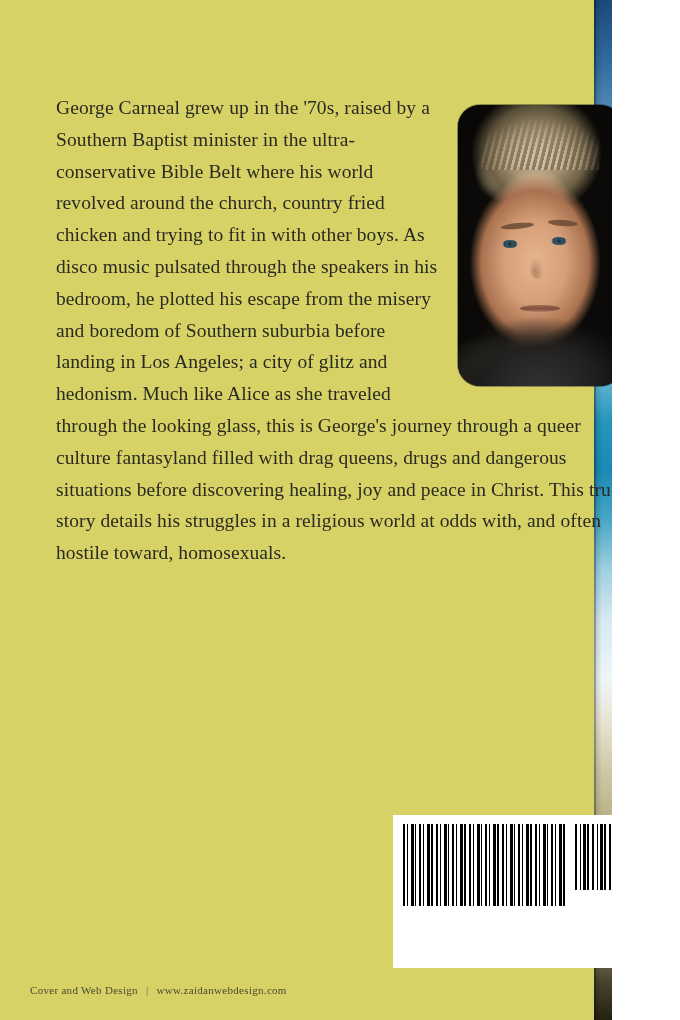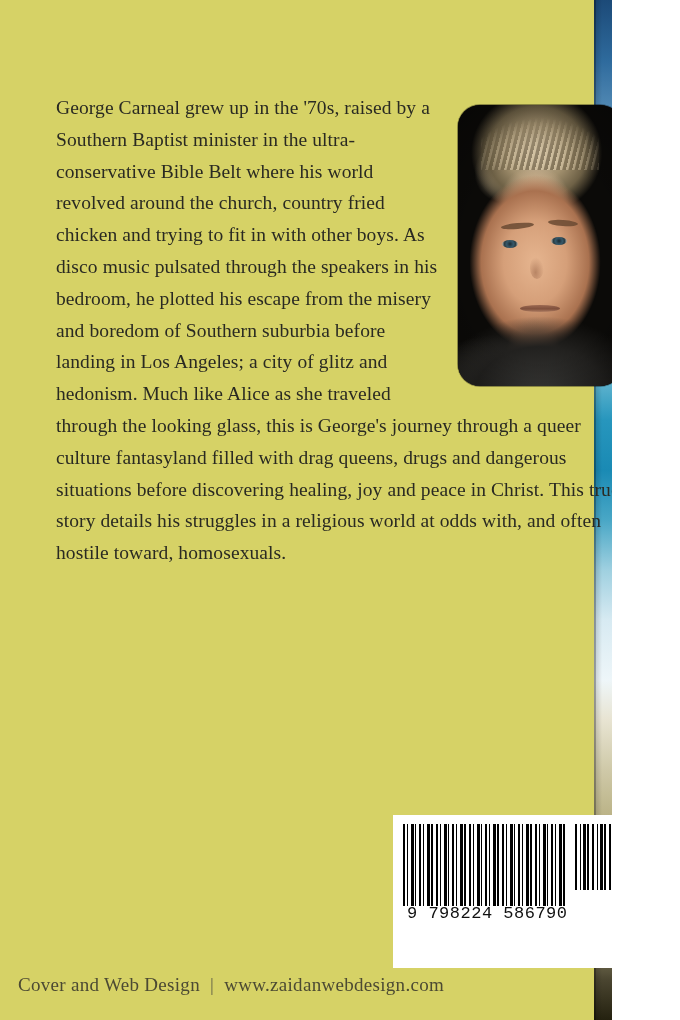--- a/index.html
+++ b/index.html
@@ -245,23 +245,23 @@
     color: #111111;
     letter-spacing: 0.5px;
     margin-top: -2px;
     padding-left: 4px;
     white-space: nowrap;
   }
 
   
   .credit {
     position: absolute;
-    left: 18px;
+    left: 30px;
     bottom: 24px;
-    font-size: 19px;
+    font-size: 11px;
     color: #4c4a33;
     letter-spacing: 0.3px;
     white-space: nowrap;
   }
   .credit .sep {
     padding: 0 5px;
     color: #6a6849;
   }
 </style>
 </head>
@@ -289,21 +289,20 @@
   <div class="blurb">
     <div class="wrap-box"></div>
     <p>George Carneal grew up in the '70s, raised by a Southern Baptist minister in the ultra-conservative Bible Belt where his world revolved around the church, country fried chicken and trying to fit in with other boys.  As disco music pulsated through the speakers in his bedroom, he plotted his escape from the misery and boredom of Southern suburbia before landing in Los Angeles; a city of glitz and hedonism.  Much like Alice as she traveled through the looking glass, this is George's journey through a queer culture fantasyland filled with drag queens, drugs and dangerous situations before discovering healing, joy and peace in Christ.  This true story details his struggles in a religious world at odds with, and often hostile toward, homosexuals.</p>
   </div>
 
   <div class="barcode">
     <div class="bars-row">
       <div class="bars-main"></div>
       <div class="bars-supp"></div>
     </div>
-    <div class="human-num">9 798224 586790</div>
   </div>
 
   <div class="credit">
     <span>Cover and Web Design</span>
     <span class="sep">|</span>
     <span>www.zaidanwebdesign.com</span>
   </div>
 
 </div>
 

